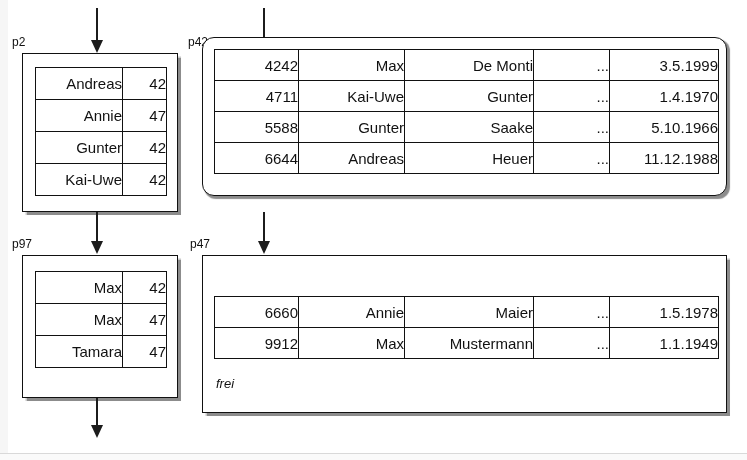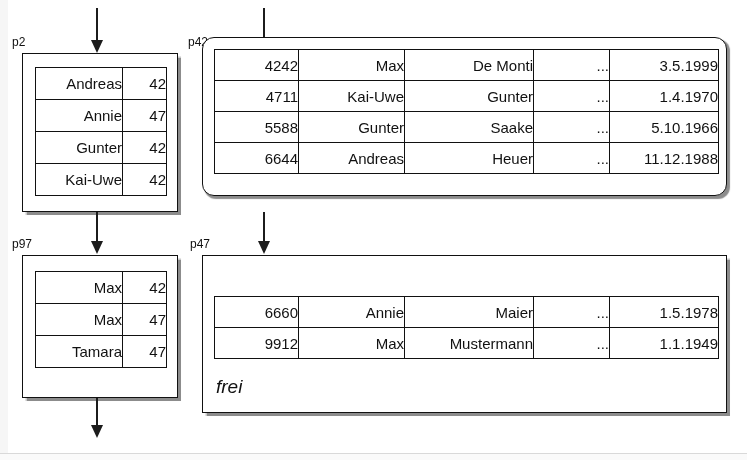--- a/index.html
+++ b/index.html
@@ -16,21 +16,21 @@
 
   .page-box { position:absolute; background:#ffffff; border:1.7px solid #111;
               box-shadow:2.5px 2.5px 1px rgba(0,0,0,0.45); }
 
   .rec-table { position:absolute; border-collapse:collapse; table-layout:fixed; background:#fff; }
   .rec-table td { border:1.4px solid #111; text-align:right; vertical-align:middle;
                   font-size:15px; color:#111; padding:0; overflow:hidden; white-space:nowrap; }
   .t-small td { height:32px; }
   .t-wide  td { height:31px; }
 
-  .free-label { position:absolute; font-size:19px; font-style:italic; color:#111; }
+  .free-label { position:absolute; font-size:13px; font-style:italic; color:#111; }
 
   .arrow { position:absolute; width:12px; display:flex; flex-direction:column; align-items:center; }
   .arrow-line { width:1.6px; background:#1c1c1c; }
   .arrow-head { width:0; height:0; border-left:6px solid transparent;
                 border-right:6px solid transparent; border-top:13px solid #1c1c1c; }
 </style>
 </head>
 <body>
 
 <div class="canvas">

